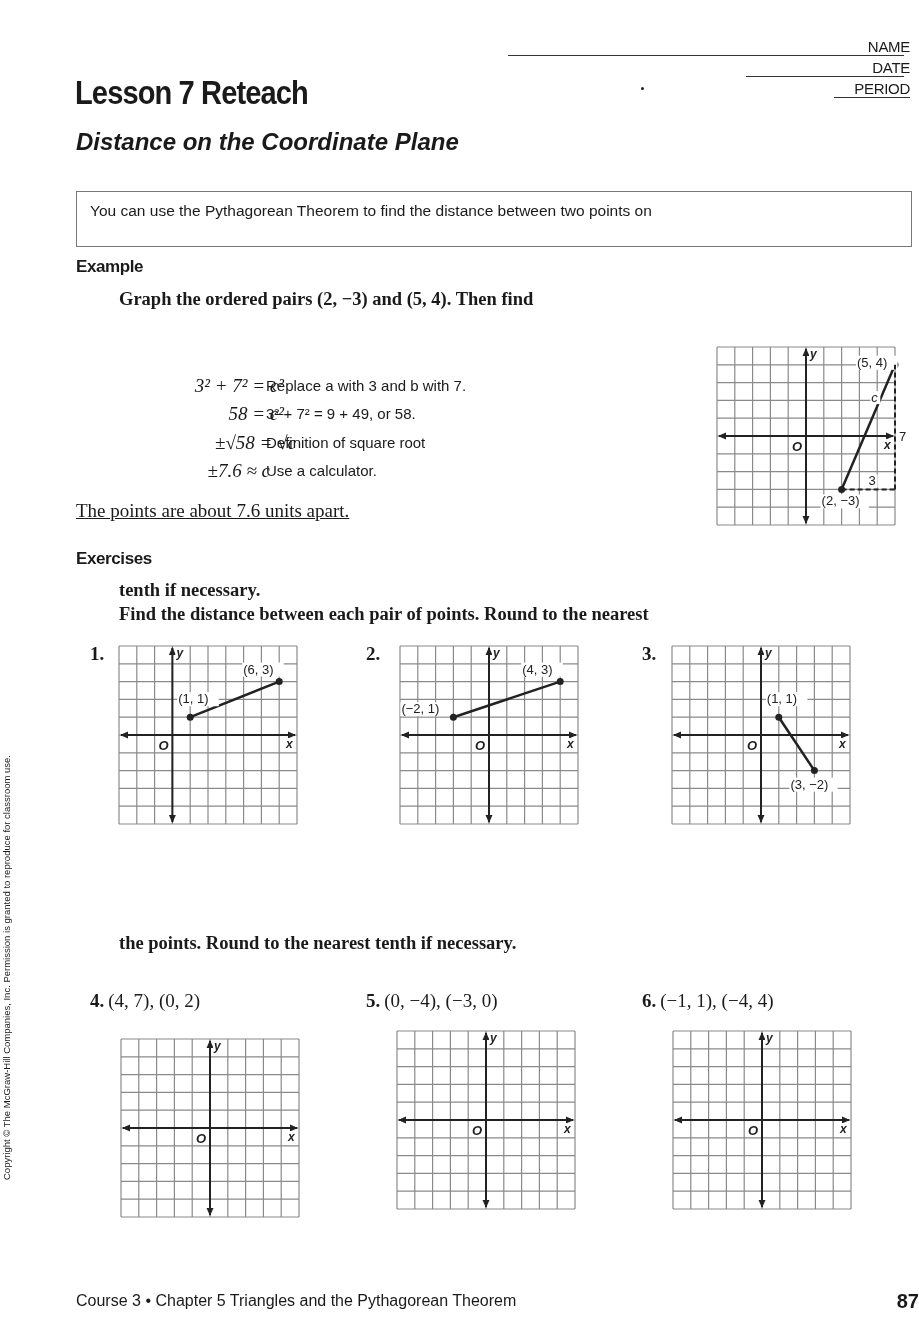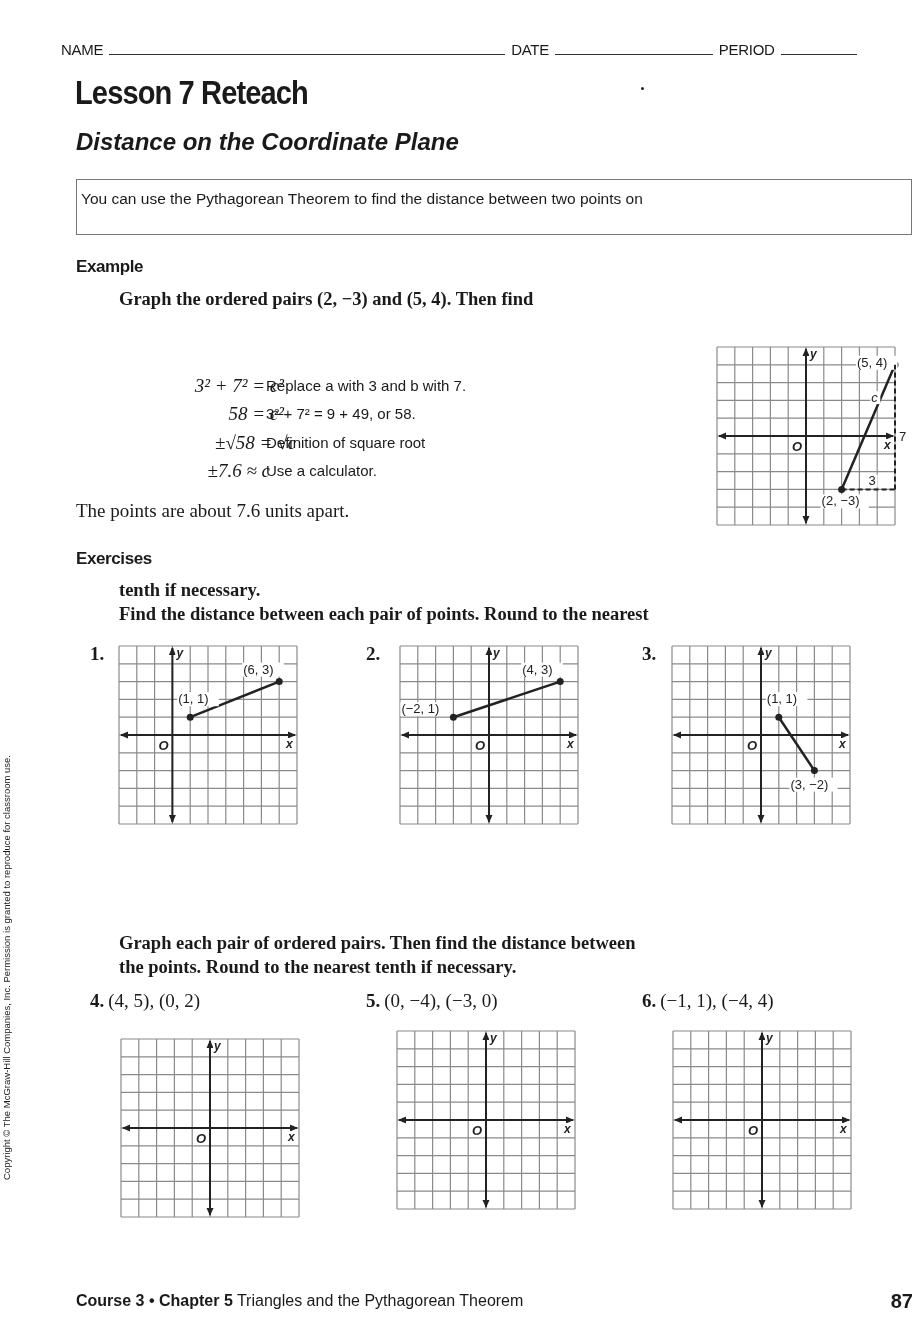--- a/index.html
+++ b/index.html
@@ -1,37 +1,37 @@
 <!DOCTYPE html>
 <html><head>
 <meta charset="utf-8">
 <style>
   html, body { margin: 0; padding: 0; background: #ffffff; }
   body { width: 919px; height: 1343px; position: relative; overflow: hidden; color: #1a1a1a; }
   .abs { position: absolute; }
   .sans { font-family: "Liberation Sans", sans-serif; }
   .serif { font-family: "Liberation Serif", serif; }
-  .header-line { top: 38px; left: 61px; width: 834px; height: 20px; font-size: 15px; display: flex; align-items: flex-end; }
+  .header-line { top: 38px; left: 76px; width: 834px; height: 20px; font-size: 15px; display: flex; align-items: flex-end; flex-direction: column; }
   .header-line .lbl { letter-spacing: -0.3px; }
   .header-line .blank { border-bottom: 1px solid #333; height: 14px; margin: 0 6px 3px 6px; }
   .lesson-title { top: 74px; left: 75px; font-size: 33px; font-weight: bold; letter-spacing: -1px; transform: scaleX(0.88); transform-origin: left; }
   .subtitle { top: 128px; left: 76px; font-size: 24px; font-weight: bold; font-style: italic; }
   .dot { width: 3px; height: 3px; background:#222; border-radius:50%; }
-  .intro-box { top: 179px; left: 76px; width: 836px; height: 56px; border: 1px solid #777; box-sizing: border-box; padding: 8px 4px; font-size: 15.5px; line-height: 22px; }
+  .intro-box { top: 191px; left: 76px; width: 836px; height: 56px; border: 1px solid #777; box-sizing: border-box; padding: 8px 13px; font-size: 15.5px; line-height: 22px; }
   .section-h { font-size: 17px; font-weight: bold; letter-spacing: -0.4px; }
   .instr { font-size: 18.5px; font-weight: bold; line-height: 24px; margin-left: 43px; }
   .eq-row { position: absolute; left: 0; height: 28px; width: 440px; }
   .eq-left { position: absolute; right: 232px; font-size: 19px; font-style: italic; white-space: nowrap; }
   .eq-right { position: absolute; left: 190px; font-size: 15px; white-space: nowrap; top: 2px; }
-  .conclusion { top: 500px; left: 76px; font-size: 19px; }
+  .conclusion { top: 500px; left: 76px; font-size: 19px; text-decoration: underline; }
   .ex-num { font-size: 19px; font-weight: bold; }
   .pair-label { font-size: 19px; }
   .footer { top: 1292px; left: 76px; font-size: 16px; }
-  .footer b { font-weight: bold; }
-  .page-num { top: 1290px; right: 6px; font-size: 20px; font-weight: bold; }
+  .footer b { font-weight: normal; }
+  .page-num { top: 1290px; right: 0; font-size: 20px; font-weight: bold; }
   .copyright { left: 1px; top: 1180px; transform: rotate(-90deg); transform-origin: left top; font-size: 9.5px; white-space: nowrap; width: 460px; }
   svg text { font-family: "Liberation Sans", sans-serif; }
 </style>
 </head>
 <body>
 
 <div class="abs header-line sans">
   <span class="lbl">NAME</span>
   <span class="blank" style="width:396px"></span>
   <span class="lbl">DATE</span>
@@ -78,27 +78,26 @@
 <div class="abs instr serif" style="top:578px;left:76px">
   <div>tenth if necessary.</div>
   <div>Find the distance between each pair of points. Round to the nearest</div>
 </div>
 
 <div class="abs ex-num serif" style="top:643px;left:90px">1.</div>
 <div class="abs ex-num serif" style="top:643px;left:366px">2.</div>
 <div class="abs ex-num serif" style="top:643px;left:642px">3.</div>
 
 <div class="abs instr serif" style="top:931px;left:76px">
-  <div>Graph each pair of ordered pairs. Then find the distance between</div>
   <div>the points. Round to the nearest tenth if necessary.</div>
 </div>
 
 <div class="abs" style="top:990px;left:90px">
   <span class="ex-num serif">4.</span>
-  <span class="pair-label serif">(4, 5), (0, 2)</span>
+  <span class="pair-label serif">(4, 7), (0, 2)</span>
 </div>
 <div class="abs" style="top:990px;left:366px">
   <span class="ex-num serif">5.</span>
   <span class="pair-label serif">(0, −4), (−3, 0)</span>
 </div>
 <div class="abs" style="top:990px;left:642px">
   <span class="ex-num serif">6.</span>
   <span class="pair-label serif">(−1, 1), (−4, 4)</span>
 </div>
 

